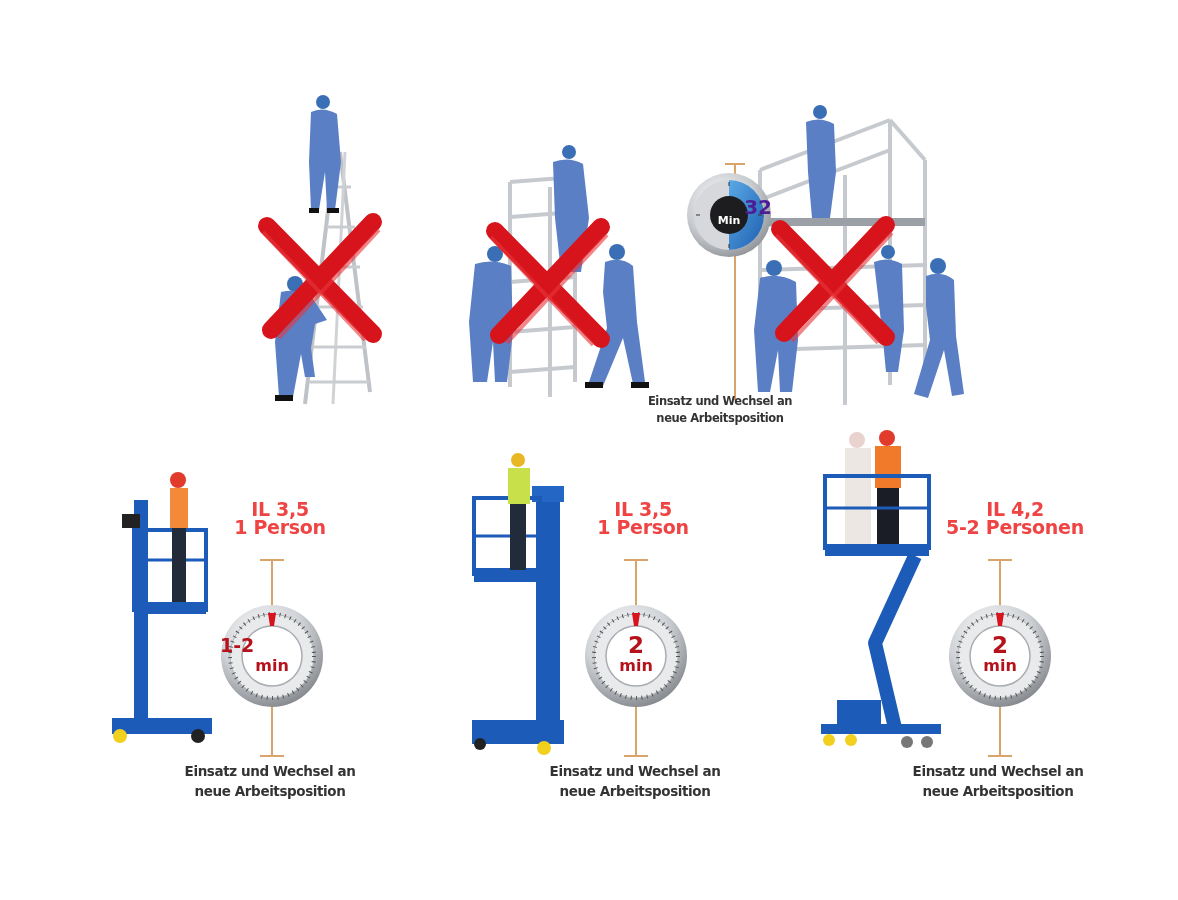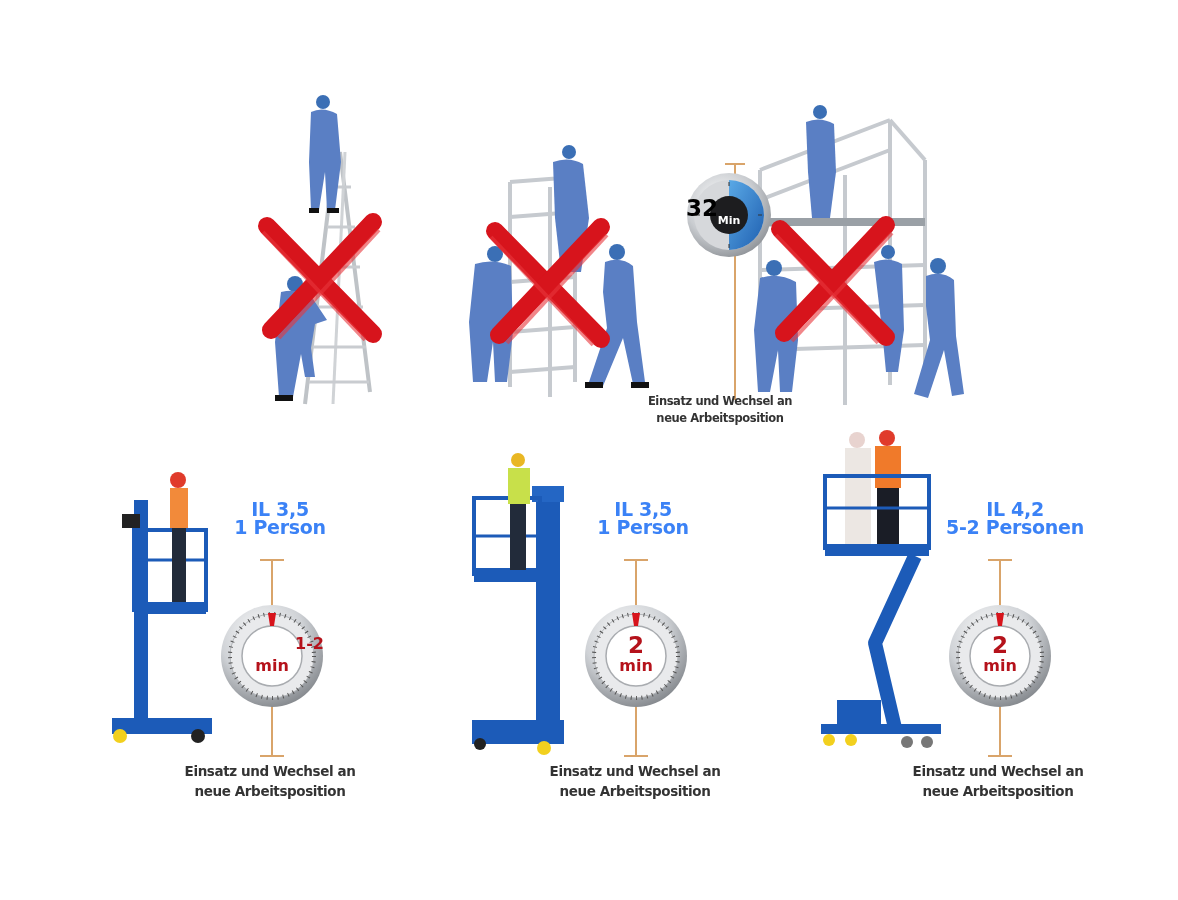--- a/index.html
+++ b/index.html
@@ -1,18 +1,18 @@
 <!DOCTYPE html>
 <html><head>
 <meta charset="utf-8">
 <style>
   html, body { margin:0; padding:0; background:#ffffff; }
   body { width:1178px; height:900px; position:relative; overflow:hidden; font-family:"DejaVu Sans", "Liberation Sans", sans-serif; }
   .abs { position:absolute; }
-  .il-title { font-size:19px; color:#3b82f6; font-weight:bold; text-align:center; line-height:0.95; letter-spacing:-0.3px; }
+  .il-title { font-size:19px; color:#ef4444; font-weight:bold; text-align:center; line-height:0.95; letter-spacing:-0.3px; }
   .cap { font-size:13.5px; color:#333; font-weight:bold; text-align:center; line-height:1.45; letter-spacing:-0.4px; }
   .cap-small { font-size:11.5px; color:#333; font-weight:bold; text-align:center; line-height:1.45; letter-spacing:-0.4px; }
   svg { overflow:visible; }
   .timer-text { font-family:"DejaVu Sans", sans-serif; font-weight:bold; }
 </style>
 </head>
 <body>
 
 <div class="abs" style="left:245px; top:92px; width:150px; height:320px;">
   <svg width="150" height="320" viewBox="0 0 150 320">
@@ -138,21 +138,21 @@
       <circle cx="43" cy="43" r="35" fill="#d6d8db"></circle>
       <path d="M43 43 L43 8 A35 35 0 1 1 43 78 Z" fill="url(#blueG)"></path>
       <g stroke="#333" stroke-width="1">
         <line x1="43" y1="10" x2="43" y2="14"></line>
         <line x1="43" y1="72" x2="43" y2="76"></line>
         <line x1="10" y1="43" x2="14" y2="43"></line>
         <line x1="72" y1="43" x2="76" y2="43"></line>
       </g>
       <circle cx="43" cy="43" r="19" fill="#1d1d1f"></circle>
     </svg>
-    <div class="abs timer-text" style="left:0; top:25px; width:86px; text-align:left; color:#000000; font-size:23px; line-height:1;">32</div>
+    <div class="abs timer-text" style="left:0; top:25px; width:86px; text-align:right; color:#4c1d95; font-size:20px; line-height:1;">32</div>
     <div class="abs timer-text" style="left:0; top:43px; width:86px; text-align:center; color:#fff; font-size:11px; line-height:1;">Min</div>
   </div>
 </div>
 
 <div class="abs cap-small" style="left:630px; top:393px; width:180px;">
   <div>Einsatz und Wechsel an</div>
   <div>neue Arbeitsposition</div>
 </div>
 
 <div class="abs" style="left:108px; top:470px; width:110px; height:280px;">
@@ -245,21 +245,21 @@
           <stop offset="55%" stop-color="#cfd2d6"></stop>
           <stop offset="100%" stop-color="#7f8388"></stop>
         </radialGradient>
       </defs>
       <circle cx="52" cy="52" r="51" fill="url(#sr1)"></circle>
       <circle cx="52" cy="52" r="42" fill="#e9eaec" stroke="#b3b6ba" stroke-width="1"></circle>
       <circle cx="52" cy="52" r="42" fill="none" stroke="#555" stroke-width="4" stroke-dasharray="1 4.4"></circle>
       <circle cx="52" cy="52" r="30" fill="#ffffff" stroke="#a9acb0" stroke-width="1.5"></circle>
       <path d="M48 9 L56 9 L54 22 L50 22 Z" fill="#d7141c"></path>
     </svg>
-    <div class="abs timer-text" style="left:0; top:32px; width:104px; text-align:right; color:#b5121b; font-size:16px; line-height:1;">1-2</div>
+    <div class="abs timer-text" style="left:0; top:32px; width:104px; text-align:left; color:#b5121b; font-size:19px; line-height:1;">1-2</div>
     <div class="abs timer-text" style="left:0; top:54px; width:104px; text-align:center; color:#b5121b; font-size:16px; line-height:1;">min</div>
   </div>
 </div>
 
 <div class="abs" style="left:576px; top:558px; width:120px; height:200px;">
   <svg class="abs" style="left:45px; top:0;" width="30" height="200">
     <line x1="15" y1="2" x2="15" y2="198" stroke="#d9a46a" stroke-width="2"></line>
     <line x1="3" y1="2" x2="27" y2="2" stroke="#d9a46a" stroke-width="2"></line>
     <line x1="3" y1="198" x2="27" y2="198" stroke="#d9a46a" stroke-width="2"></line>
   </svg>

